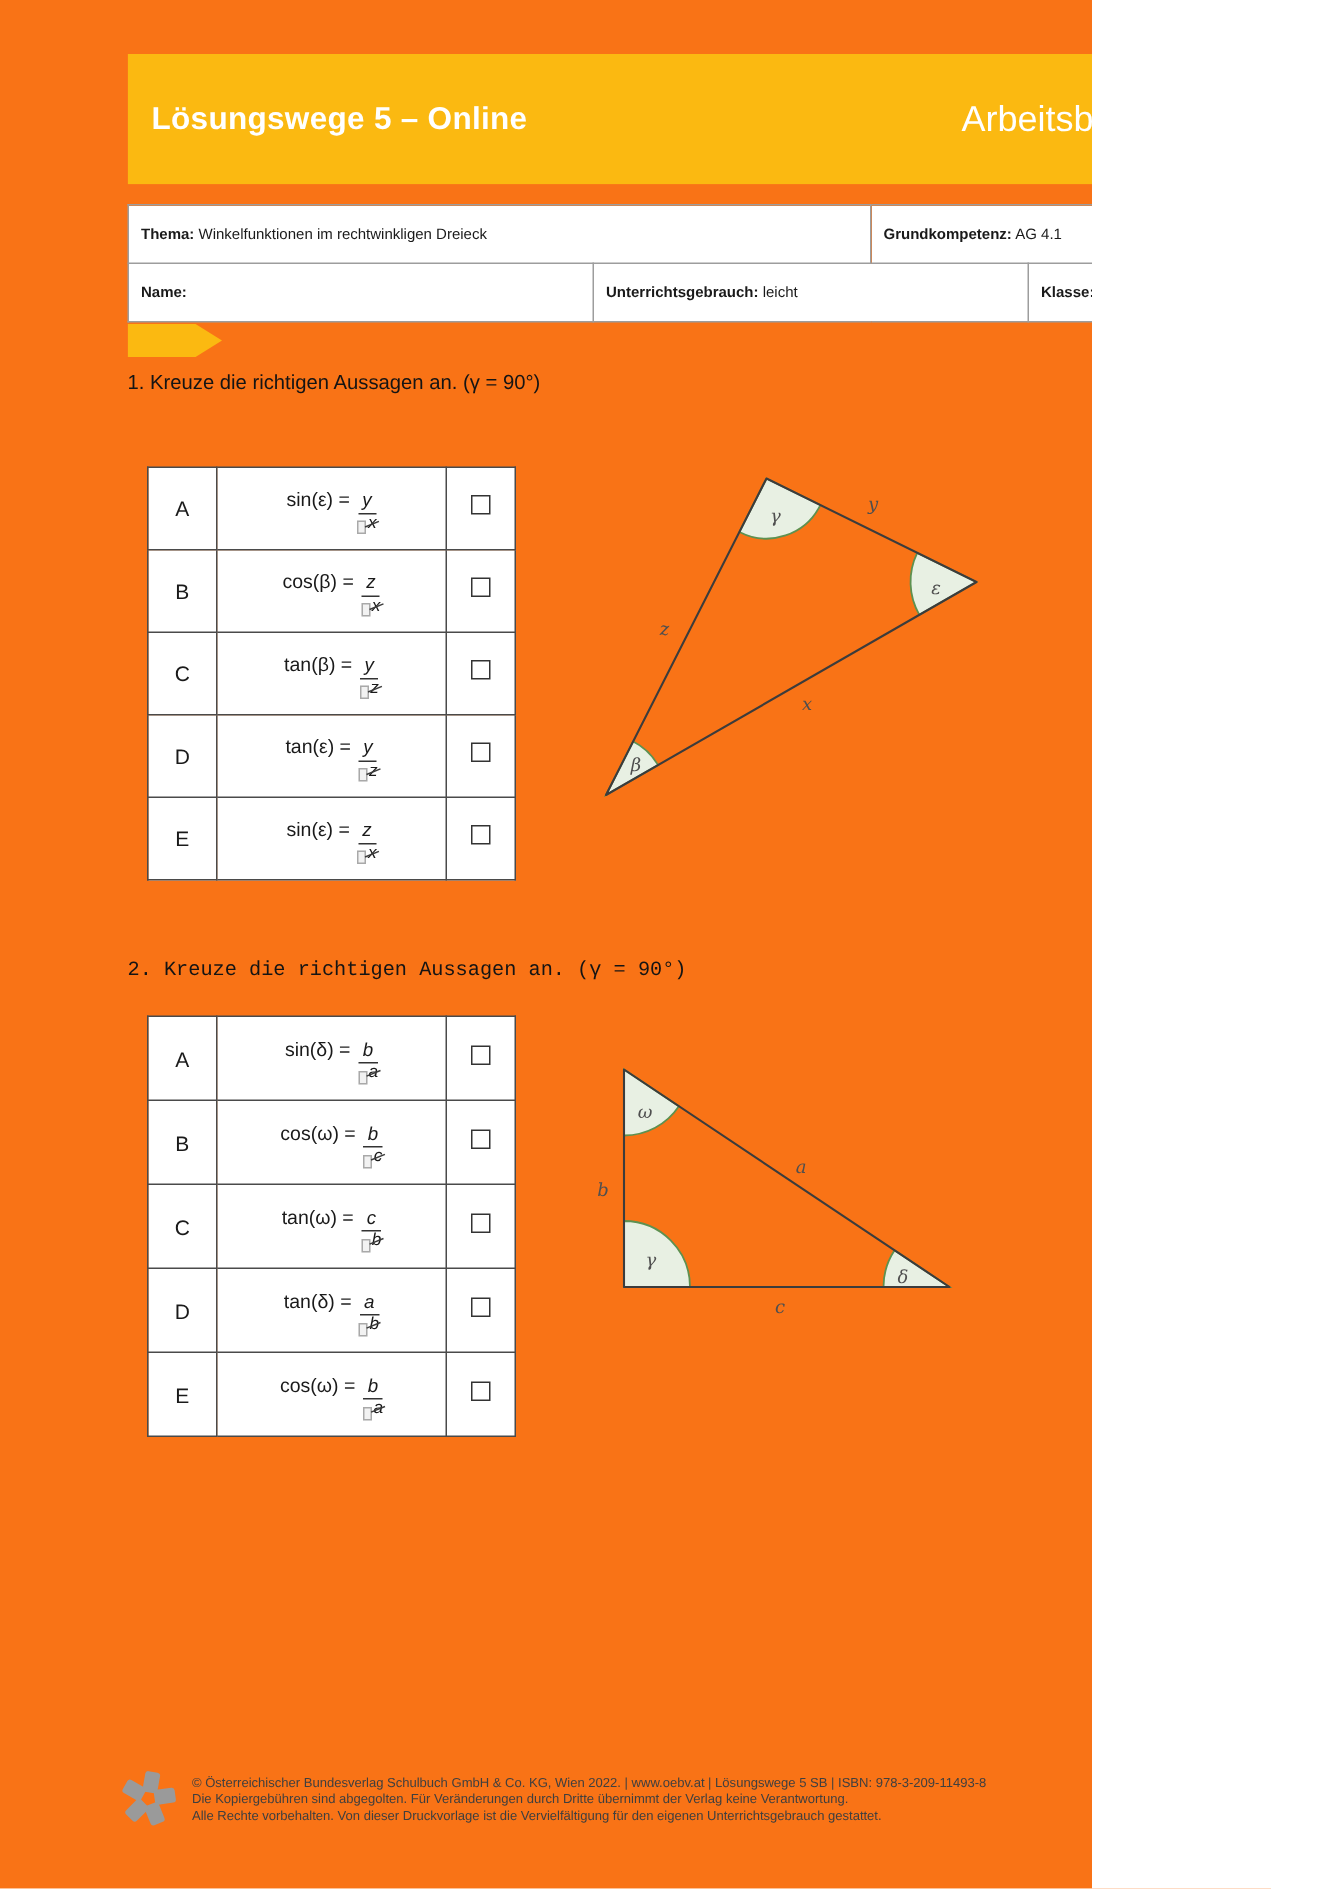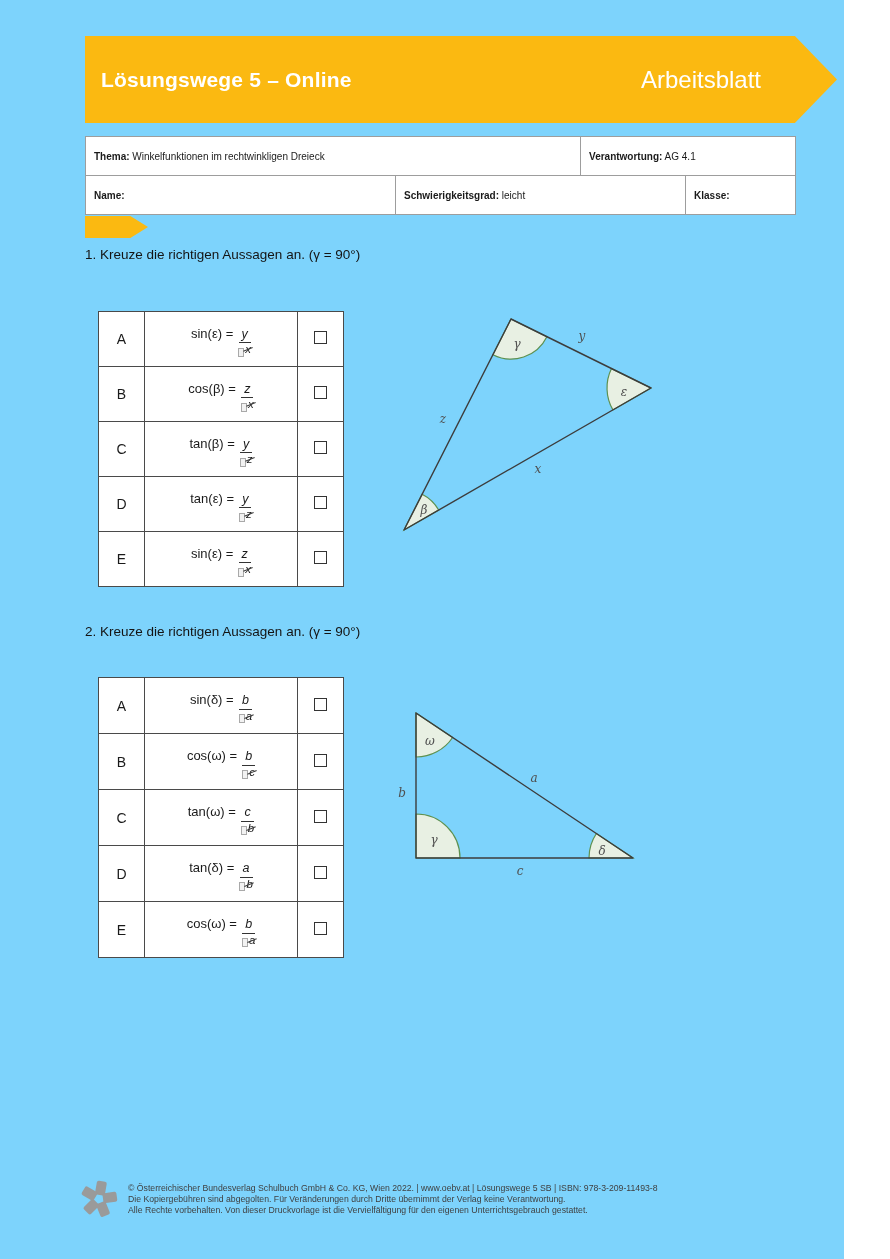--- a/index.html
+++ b/index.html
@@ -1,17 +1,17 @@
 <!DOCTYPE html>
 <html><head>
 <meta charset="utf-8">
 <style>
   html,body { margin:0; padding:0; background:#fff; }
   .page {
-    position:relative; width:844px; height:1259px; background:#7dd3fc;
+    position:relative; width:728px; height:1259px; background:#f97316;
     font-family:"Liberation Sans", sans-serif; color:#1a1a1a; overflow:hidden;
   }
 
   
   .banner {
     position:absolute; left:85px; top:36px; width:752px; height:87px;
     background:#FBB911;
     -webkit-clip-path:polygon(0 0, 94.4% 0, 100% 50%, 94.4% 100%, 0 100%);
     clip-path:polygon(0 0, 94.4% 0, 100% 50%, 94.4% 100%, 0 100%);
     display:flex; align-items:center; justify-content:space-between;
@@ -33,21 +33,21 @@
 
   
   .mini-arrow {
     position:absolute; left:85px; top:216px; width:63px; height:22px; background:#FBB911;
     -webkit-clip-path:polygon(0 0, 72% 0, 100% 50%, 72% 100%, 0 100%);
     clip-path:polygon(0 0, 72% 0, 100% 50%, 72% 100%, 0 100%);
   }
 
   
   .q-text { position:absolute; left:85px; font-size:13.5px; color:#141414; }
-  .q1 { top:247px; } .q2 { top:624px; }
+  .q1 { top:247px; } .q2 { top:640px;font-family:Liberation Mono, monospace; }
 
   .task-table {
     position:absolute; left:98px; width:236px; border-collapse:collapse; table-layout:fixed;
   }
   .task-table.t1 { top:311px; } .task-table.t2 { top:677px; }
   .task-table td { border:1px solid #4a4a4a; background:#fff; text-align:center; vertical-align:middle; }
   .task-table .letter-cell { width:43px; font-size:14px; }
   .task-table .formula-cell { width:150px; }
   .task-table .check-cell { width:43px; }
   .task-table.t1 td { height:52px; } .task-table.t2 td { height:53px; }
@@ -102,25 +102,25 @@
   <table class="info-table">
     <colgroup>
         <col style="width:310px">
         <col style="width:185px">
         <col style="width:105px">
         <col style="width:110px">
       </colgroup>
     <tbody>
         <tr>
       <td colspan="2"><b>Thema:</b><span> Winkelfunktionen im rechtwinkligen Dreieck</span></td>
-      <td colspan="2"><b>Verantwortung:</b><span> AG 4.1</span></td>
+      <td colspan="2"><b>Grundkompetenz:</b><span> AG 4.1</span></td>
     </tr>
     <tr>
       <td><b>Name:</b><span></span></td>
-      <td colspan="2"><b>Schwierigkeitsgrad:</b><span> leicht</span></td>
+      <td colspan="2"><b>Unterrichtsgebrauch:</b><span> leicht</span></td>
       <td><b>Klasse:</b><span></span></td>
     </tr>
   </tbody>
     </table>
 
   <div class="mini-arrow"></div>
 
   <div class="q-text q1">1. Kreuze die richtigen Aussagen an. (γ = 90°)</div>
 
   <table class="task-table t1">

